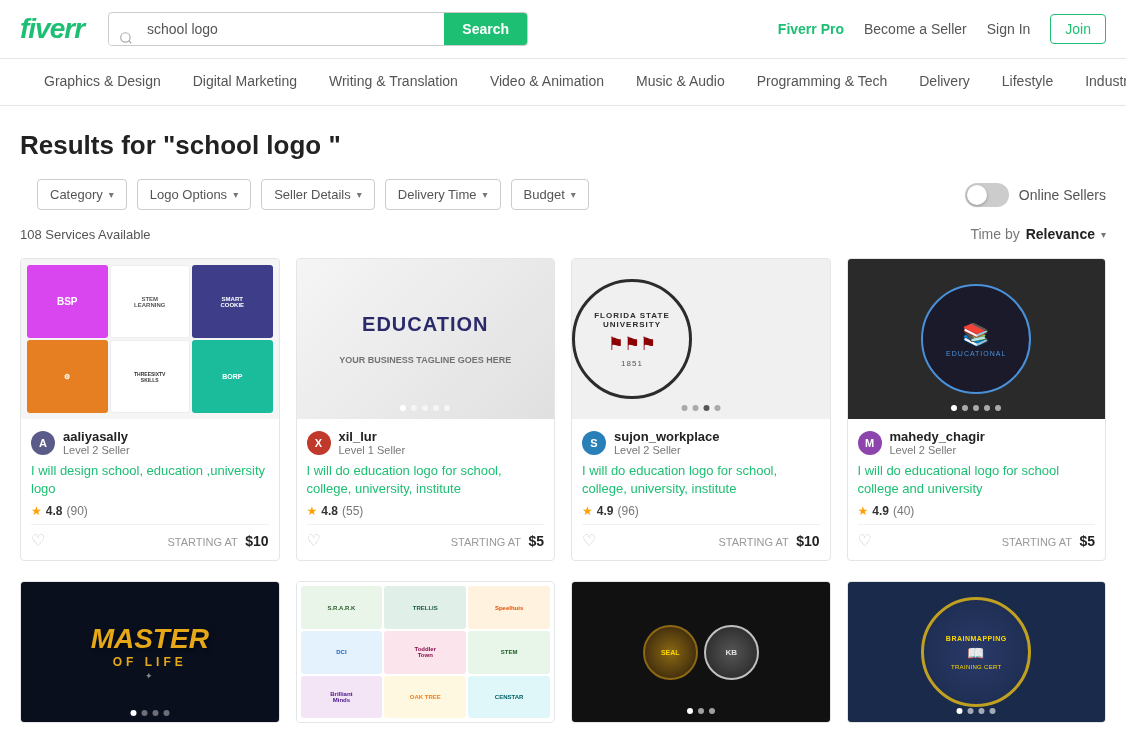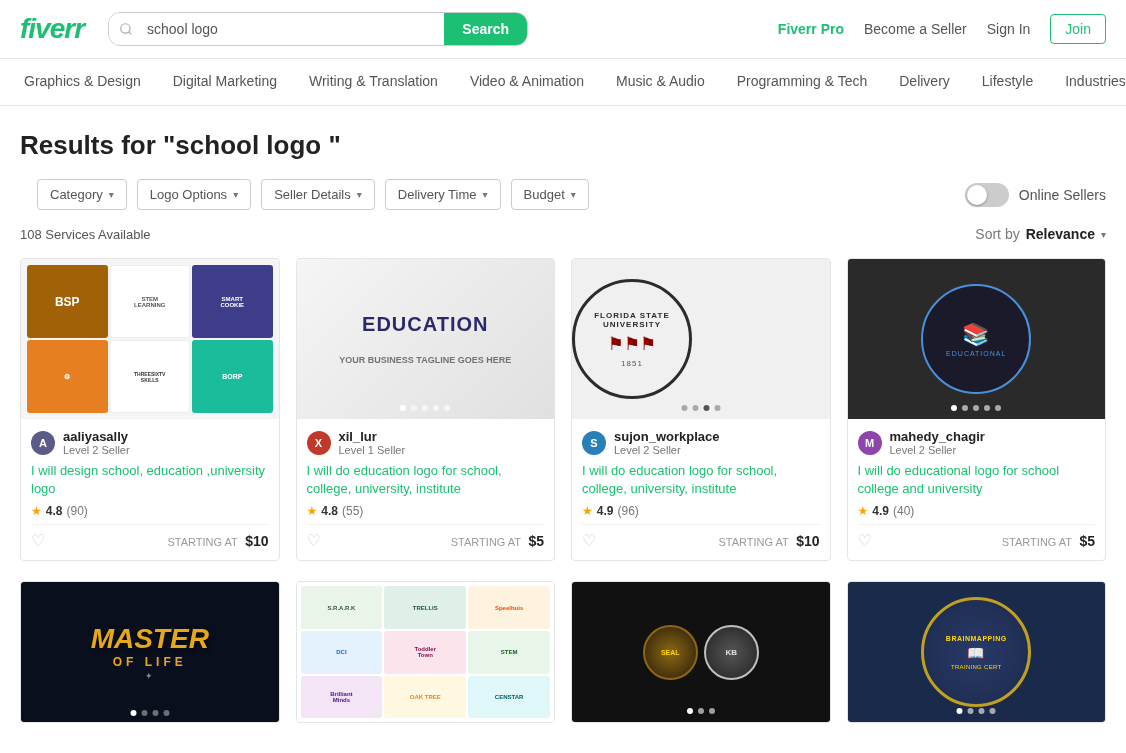--- a/index.html
+++ b/index.html
@@ -19,22 +19,23 @@
       color: #1dbf73;
       letter-spacing: -1px;
       margin-right: 8px;
       font-style: italic;
     }
     .search-bar {
       display: flex;
       flex: 1;
       max-width: 420px;
       border: 1px solid #ccc;
-      border-radius: 12px;
+      border-radius: 4px;
       overflow: hidden;
+      align-items: flex-end;
     }
     .search-icon-wrap {
       display: flex;
       align-items: center;
       padding: 0 10px;
       background: #fff;
       color: #aaa;
     }
     .search-input {
       border: none;
@@ -69,21 +70,21 @@
       border-radius: 4px;
       cursor: pointer;
       font-size: 14px;
     }
 
     
     .nav-bar {
       display: flex;
       align-items: center;
       border-bottom: 1px solid #e4e5e7;
-      padding: 0 8px;
+      padding: 0 28px;
       gap: 0;
       overflow: hidden;
     }
     .nav-item {
       padding: 14px 16px;
       font-size: 14px;
       color: #555;
       cursor: pointer;
       white-space: nowrap;
       border-bottom: 2px solid transparent;
@@ -386,32 +387,32 @@
       <div class="toggle">
         <div class="toggle-knob"></div>
       </div>
       <span class="online-label">Online Sellers</span>
     </div>
   </div>
 
   <div class="results-meta">
     <span class="results-count">108 Services Available</span>
     <div class="sort-by">
-      <span class="sort-label">Sort by</span>
+      <span class="sort-label">Time by</span>
       <span class="sort-value">Relevance</span>
       <span class="chevron">▾</span>
     </div>
   </div>
 
   <div class="grid">
 
     <div class="card">
       <div class="card-img" style="background:#f5f5f5;">
         <div style="display:grid;grid-template-columns:1fr 1fr 1fr;grid-template-rows:1fr 1fr;gap:2px;padding:6px;width:100%;height:100%;">
-          <div class="mini-logo" style="background:#a16207;color:#fff;font-size:12px;">BSP</div>
+          <div class="mini-logo" style="background:#d946ef;color:#fff;font-size:10px;">BSP</div>
           <div class="mini-logo" style="background:#fff;border:1px solid #eee;font-size:6px;color:#555;">STEM<br>LEARNING</div>
           <div class="mini-logo" style="background:#3d3d8a;color:#fff;font-size:6px;">SMART<br>COOKIE</div>
           <div class="mini-logo" style="background:#e67e22;color:#fff;font-size:7px;">⚙</div>
           <div class="mini-logo" style="background:#fff;border:1px solid #eee;font-size:5px;color:#333;">THREESIXTV<br>SKILLS</div>
           <div class="mini-logo" style="background:#1abc9c;color:#fff;font-size:7px;">BORP</div>
         </div>
         <div class="dots">
           <div class="dot active"></div>
           <div class="dot"></div>
           <div class="dot"></div>

